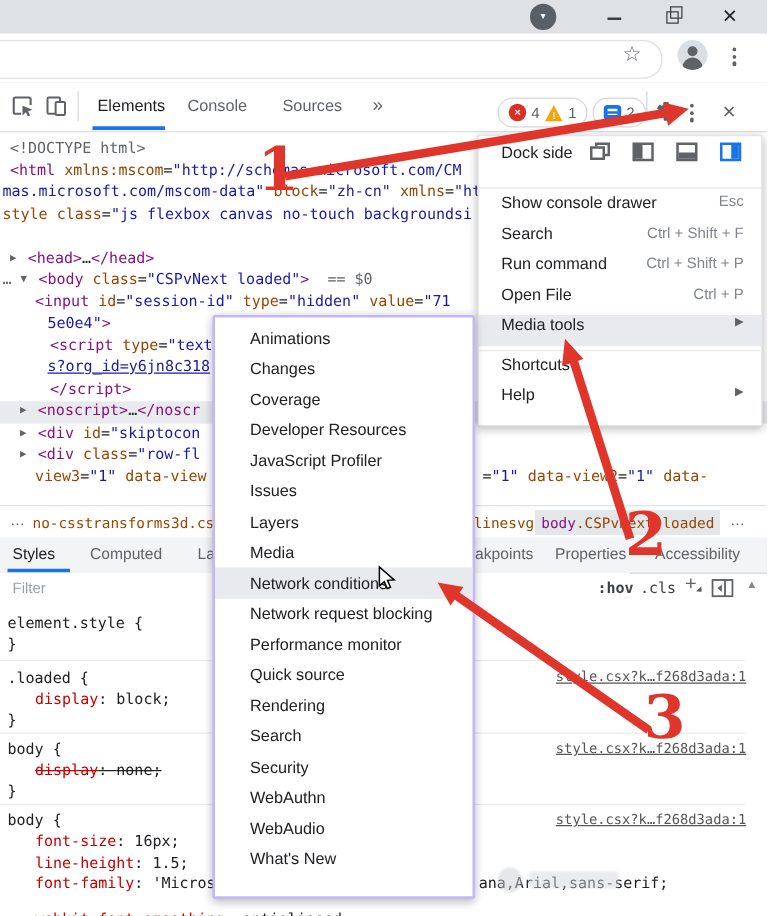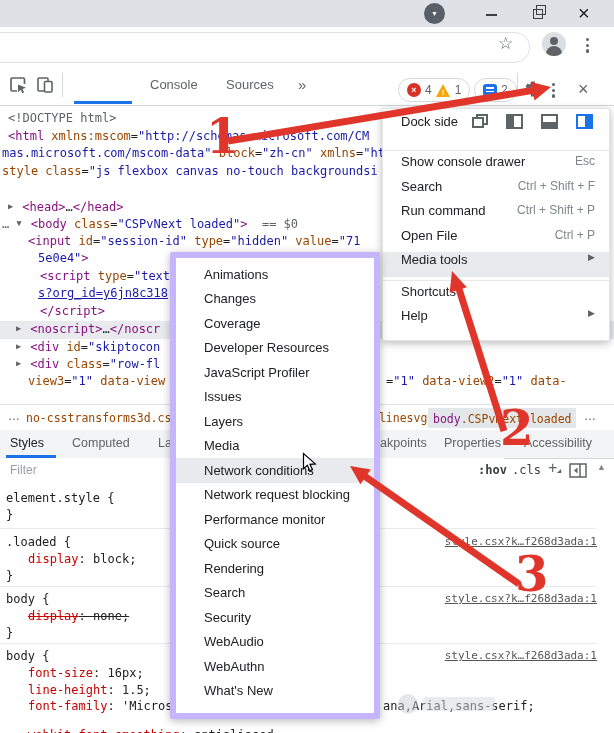--- a/index.html
+++ b/index.html
@@ -94,21 +94,21 @@
   .dki{position:relative;width:13px;height:11px;border:2px solid #5f6368;display:inline-block;}
   .dki .fill{position:absolute;background:#5f6368;}
   .dki-left .fill{left:0;top:0;bottom:0;width:6px;}
   .dki-bottom .fill{left:0;right:0;bottom:0;height:5px;}
   .dki-right{border-color:#1a73e8;}
   .dki-right .fill{right:0;top:0;bottom:0;width:6px;background:#1a73e8;}
   .dki-undock{border:none;width:16px;height:14px;}
   .dki-undock .sq1{position:absolute;right:0;top:0;width:8px;height:7px;border:2px solid #5f6368;}
   .dki-undock .sq2{position:absolute;left:0;bottom:0;width:8px;height:7px;border:2px solid #5f6368;background:#fff;}
   .menu-sub{position:absolute;left:170px;top:252px;width:210px;height:467px;background:#fff;z-index:21;
-    border:6px solid #c4b5fd;border-radius:2px;box-shadow:0 2px 8px rgba(0,0,0,.28);box-sizing:border-box;padding-top:4px;}
+    border:2px solid #c4b5fd;border-radius:2px;box-shadow:0 2px 8px rgba(0,0,0,.28);box-sizing:border-box;padding-top:4px;}
   .sm-row{height:24.5px;display:flex;align-items:center;padding-left:28px;font-size:13px;color:#202124;}
   .sm-hl{background:#e8eaed;}
   
   .overlay{position:absolute;left:0;top:0;z-index:40;pointer-events:none;}
   .num{position:absolute;z-index:41;font:bold 48px/52px "DejaVu Serif",serif;color:#e0352b;}
   .cursor{position:absolute;left:302px;top:452px;z-index:42;}
   .watermark{position:absolute;left:398px;top:694px;z-index:8;display:flex;align-items:center;gap:5px;
     opacity:.5;filter:blur(.7px);}
   .watermark .wm-c{width:20px;height:20px;border-radius:50%;background:#ccd0d5;}
   .watermark .wm-b{width:72px;height:14px;border-radius:3px;background:#d6d9dd;}
@@ -148,20 +148,21 @@
           <path d="M10 9.5l8 3.2-3.5 1.2 1.6 3.5-1.8.8-1.6-3.5-2.7 2.5z" fill="#5f6368"></path>
         </svg>
     </div>
     <div class="dt-icon" style="left:35px;">
       <svg width="20" height="20" viewBox="0 0 20 20">
           <rect x="3" y="3" width="10" height="13" rx="1" fill="none" stroke="#5f6368" stroke-width="1.6"></rect>
           <rect x="9.5" y="6.5" width="7.5" height="10.5" rx="1" fill="#fff" stroke="#5f6368" stroke-width="1.6"></rect>
         </svg>
     </div>
     <div class="dt-divider"></div>
+    <div class="dt-tab active" style="left:78px;">Elements</div>
     <div class="dt-tab" style="left:150px;">Console</div>
     <div class="dt-tab" style="left:226px;">Sources</div>
     <div class="dt-tab" style="left:298px;font-size:15px;">»</div>
   </div>
   <div class="dt-underline"></div>
   <div class="badge-group" style="left:398px;">
     <span class="err-i">×</span>
     <span>4</span>
     <span class="warn-i">
         <i class="tri"></i>
@@ -332,22 +333,22 @@
     <div class="sm-row">Issues</div>
     <div class="sm-row">Layers</div>
     <div class="sm-row">Media</div>
     <div class="sm-row sm-hl">Network conditions</div>
     <div class="sm-row">Network request blocking</div>
     <div class="sm-row">Performance monitor</div>
     <div class="sm-row">Quick source</div>
     <div class="sm-row">Rendering</div>
     <div class="sm-row">Search</div>
     <div class="sm-row">Security</div>
+    <div class="sm-row">WebAuthn</div>
     <div class="sm-row">WebAudio</div>
-    <div class="sm-row">WebAuthn</div>
     <div class="sm-row">What's New</div>
   </div>
 
   <svg class="overlay" width="614" height="733">
     <line x1="228" y1="141" x2="535" y2="90" stroke="#e0352b" stroke-width="7"></line>
     <polygon points="551,87 534.5,100.5 530.5,82" fill="#e0352b"></polygon>
     <line x1="504" y1="431" x2="459" y2="289" stroke="#e0352b" stroke-width="7"></line>
     <polygon points="452,271 466.8,287.2 449.6,292.8" fill="#e0352b"></polygon>
     <line x1="519" y1="584" x2="363" y2="475" stroke="#e0352b" stroke-width="7"></line>
     <polygon points="350,466 370.8,469.5 360.4,484.3" fill="#e0352b"></polygon>

